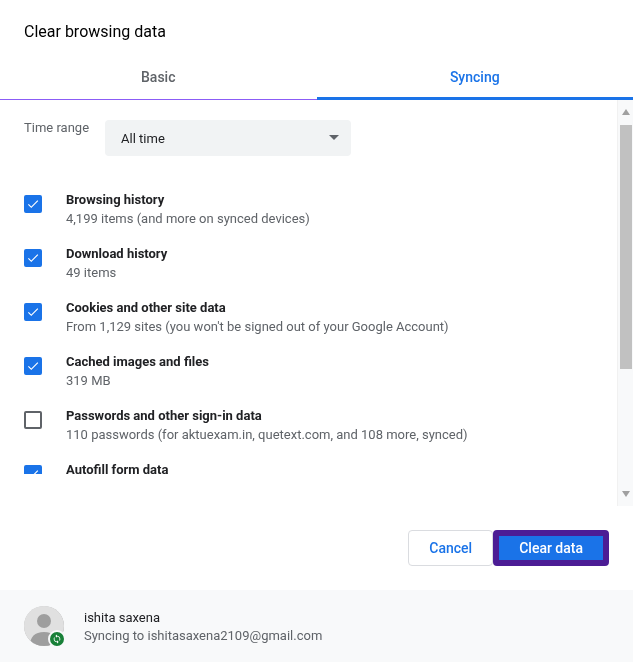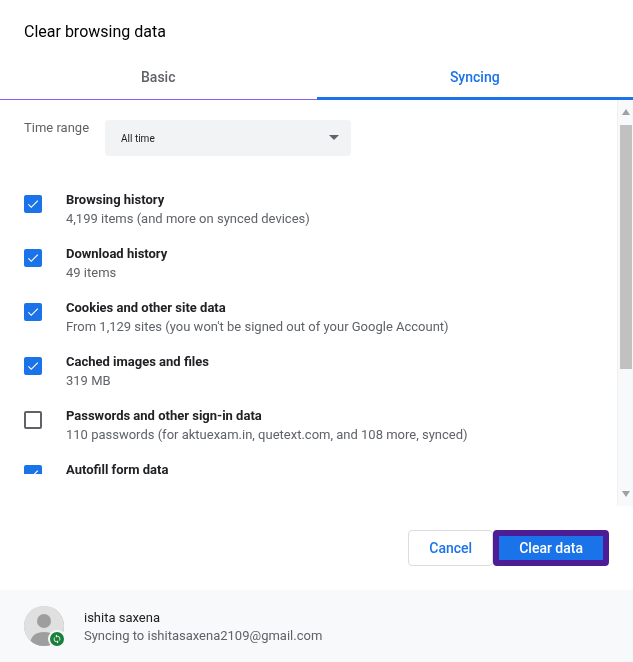--- a/index.html
+++ b/index.html
@@ -64,21 +64,21 @@
     .select {
       background: #f1f3f4;
       border: none;
       border-radius: 4px;
       height: 36px;
       min-width: 246px;
       display: flex;
       align-items: center;
       justify-content: space-between;
       padding: 0 12px 0 16px;
-      font-size: 10px;
+      font-size: 13px;
       color: #202124;
       cursor: pointer;
     }
     .chevron {
       color: #5f6368;
       display: flex;
       align-items: center;
     }
     .option {
       display: flex;

